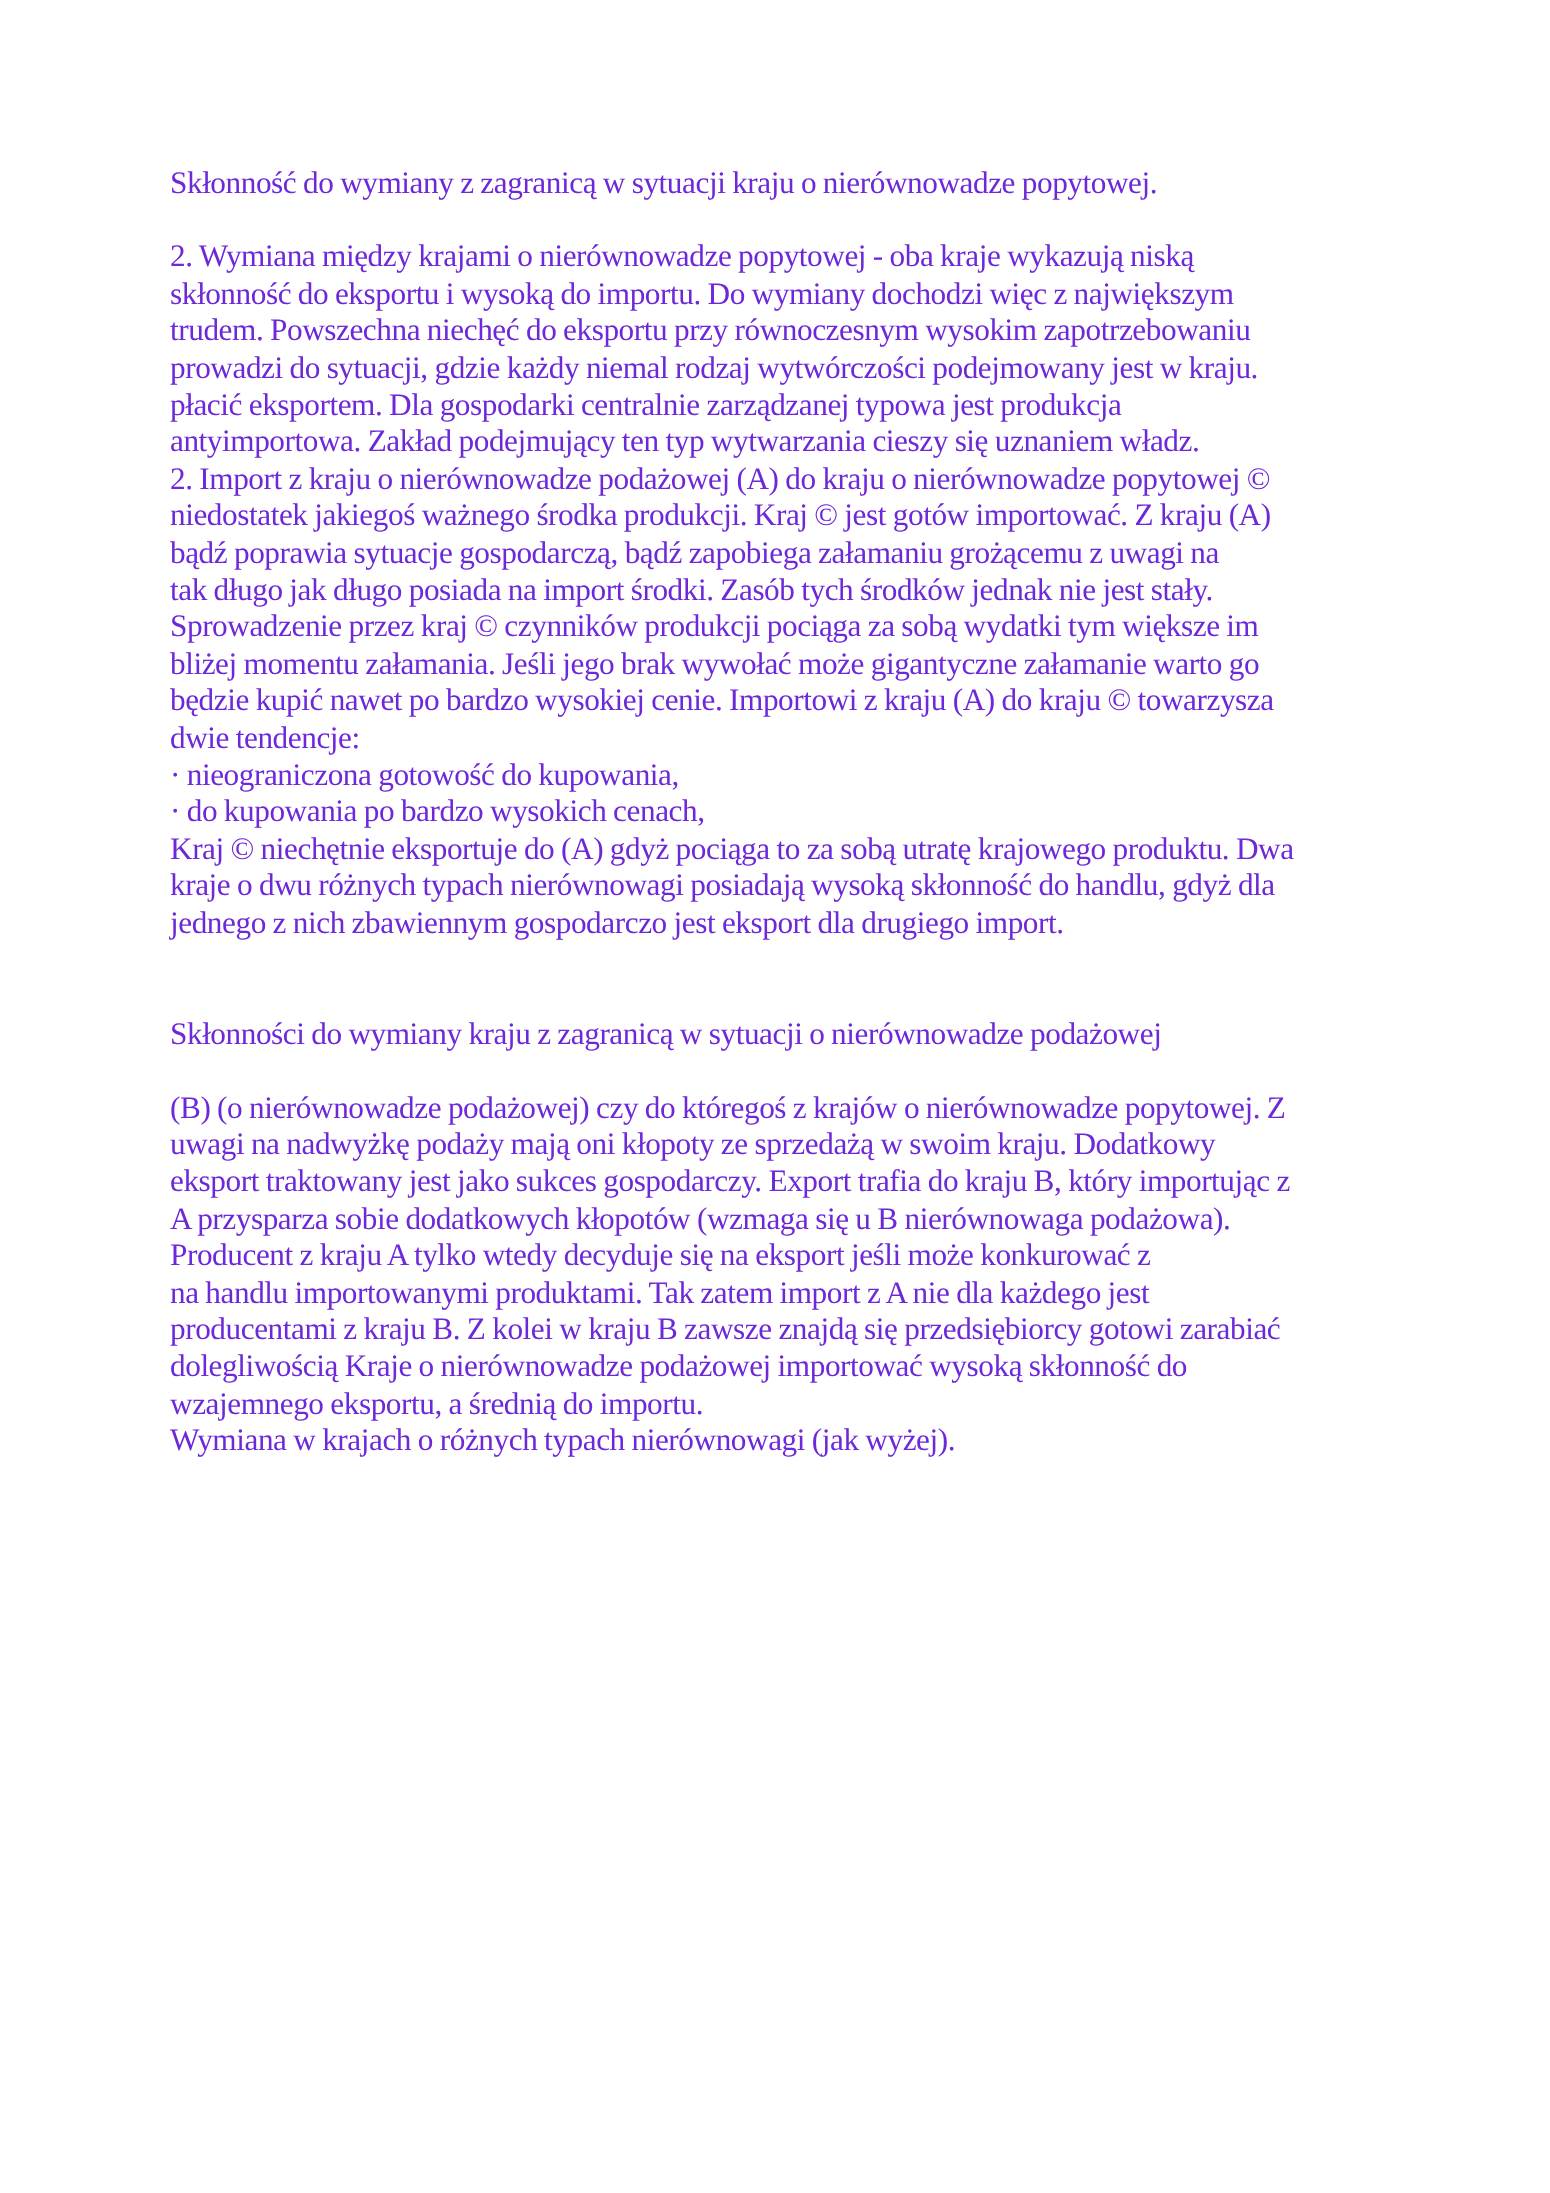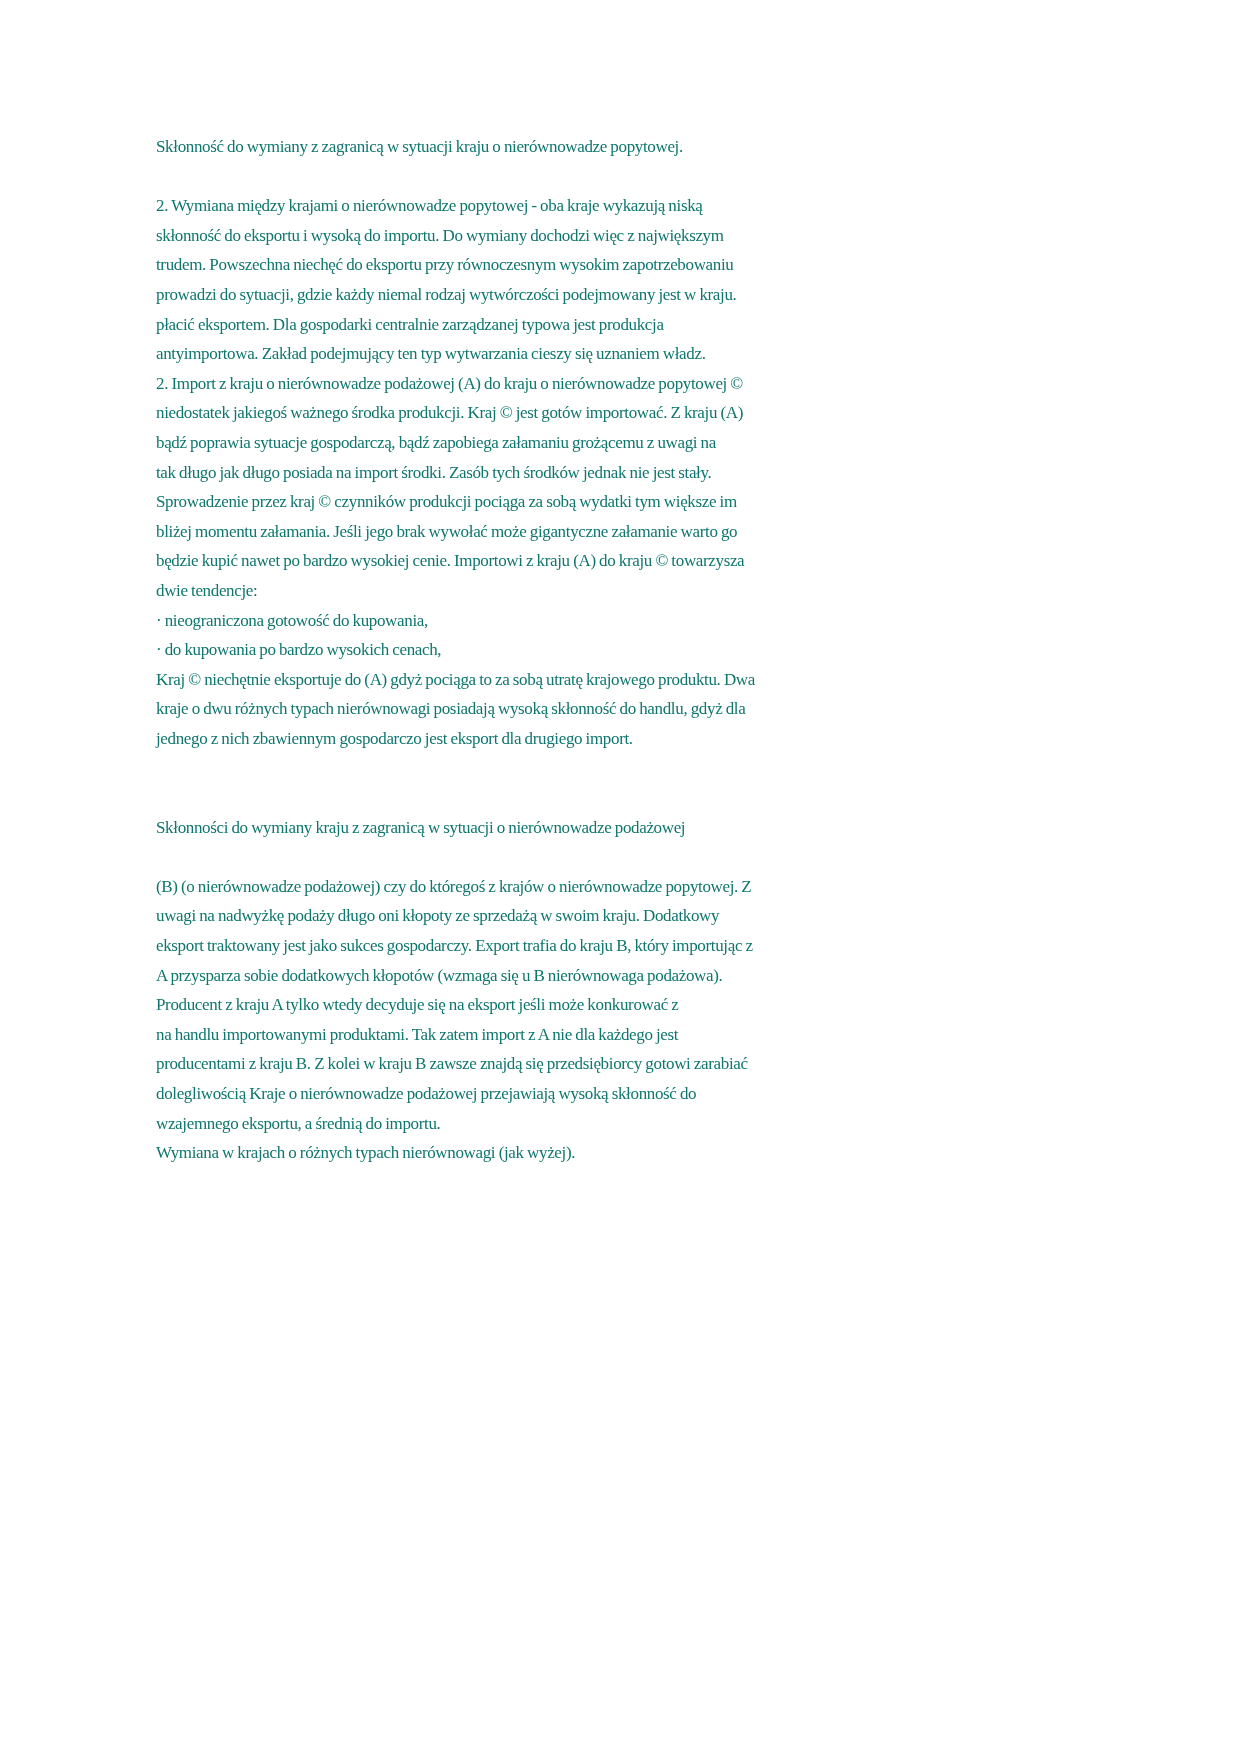--- a/index.html
+++ b/index.html
@@ -8,27 +8,27 @@
       background: #ffffff;
     }
     body {
       width: 1240px;
       height: 1754px;
       position: relative;
       overflow: hidden;
     }
     .page {
       position: absolute;
-      left: 156px;
+      left: 136px;
       top: 132px;
       width: 960px;
       font-family: "Liberation Serif", "DejaVu Serif", serif;
-      font-size: 17px;
+      font-size: 25px;
       line-height: 29.6px;
-      color: #0f766e;
+      color: #6d28d9;
       letter-spacing: -0.35px;
       word-spacing: -0.5px;
     }
     .line {
       display: block;
       white-space: nowrap;
       height: 29.6px;
     }
     .gap1 { height: 29.6px; }
     .gap2 { height: 59.2px; }
@@ -72,24 +72,24 @@
     <div class="line">jednego z nich zbawiennym gospodarczo jest eksport dla drugiego import.</div>
   </div>
 
   <div class="gap2"></div>
 
   <div class="line">Skłonności do wymiany kraju z zagranicą w sytuacji o nierównowadze podażowej</div>
   <div class="gap1"></div>
 
   <div>
     <div class="line">(B) (o nierównowadze podażowej) czy do któregoś z krajów o nierównowadze popytowej. Z</div>
-    <div class="line">uwagi na nadwyżkę podaży długo oni kłopoty ze sprzedażą w swoim kraju. Dodatkowy</div>
+    <div class="line">uwagi na nadwyżkę podaży mają oni kłopoty ze sprzedażą w swoim kraju. Dodatkowy</div>
     <div class="line">eksport traktowany jest jako sukces gospodarczy. Export trafia do kraju B, który importując z</div>
     <div class="line">A przysparza sobie dodatkowych kłopotów (wzmaga się u B nierównowaga podażowa).</div>
     <div class="line">Producent z kraju A tylko wtedy decyduje się na eksport jeśli może konkurować z</div>
     <div class="line">na handlu importowanymi produktami. Tak zatem import z A nie dla każdego jest</div>
     <div class="line">producentami z kraju B. Z kolei w kraju B zawsze znajdą się przedsiębiorcy gotowi zarabiać</div>
-    <div class="line">dolegliwością Kraje o nierównowadze podażowej przejawiają wysoką skłonność do</div>
+    <div class="line">dolegliwością Kraje o nierównowadze podażowej importować wysoką skłonność do</div>
     <div class="line">wzajemnego eksportu, a średnią do importu.</div>
     <div class="line">Wymiana w krajach o różnych typach nierównowagi (jak wyżej).</div>
   </div>
 
 </div>
 
 </body></html>

